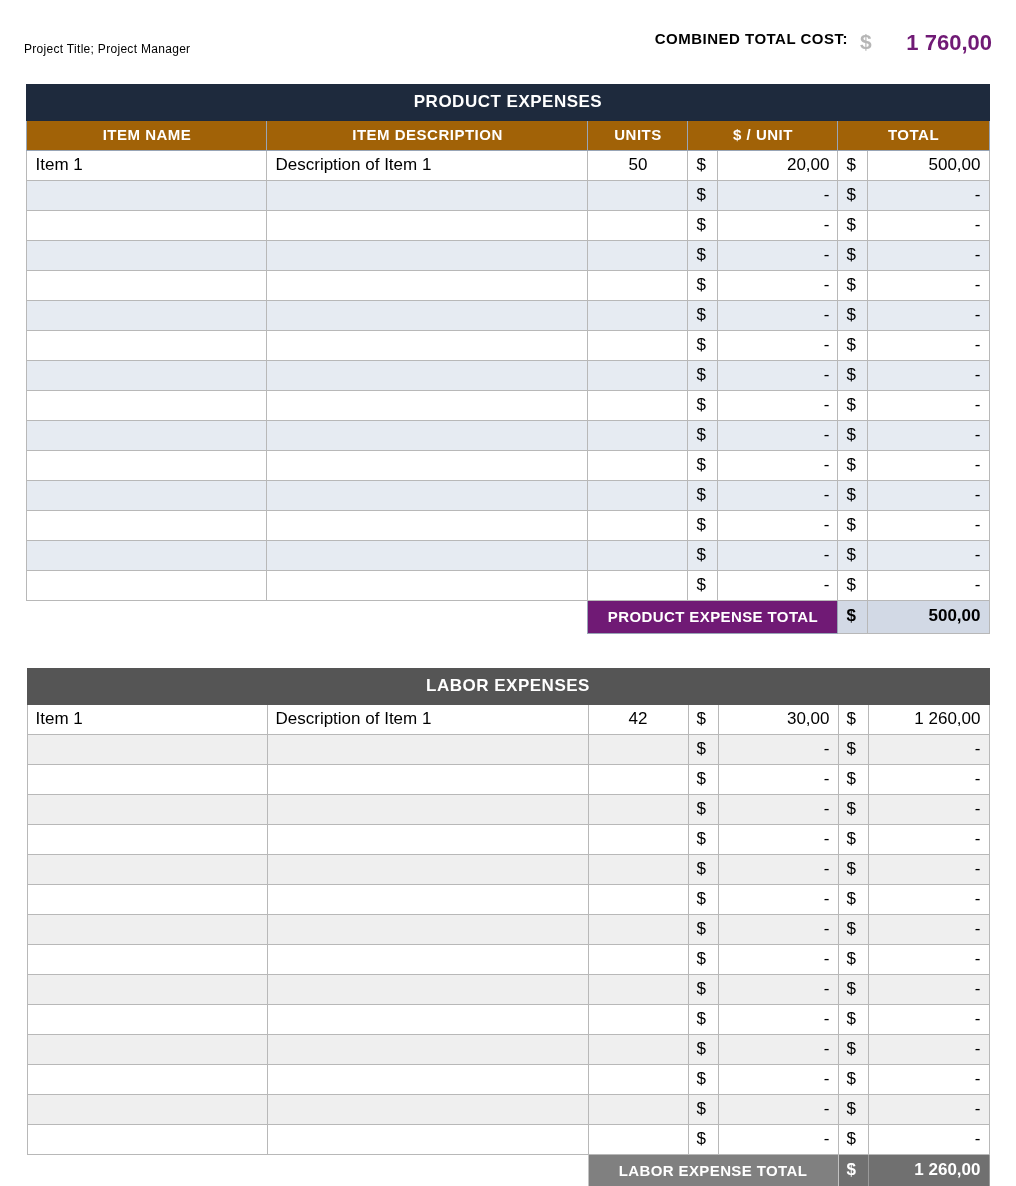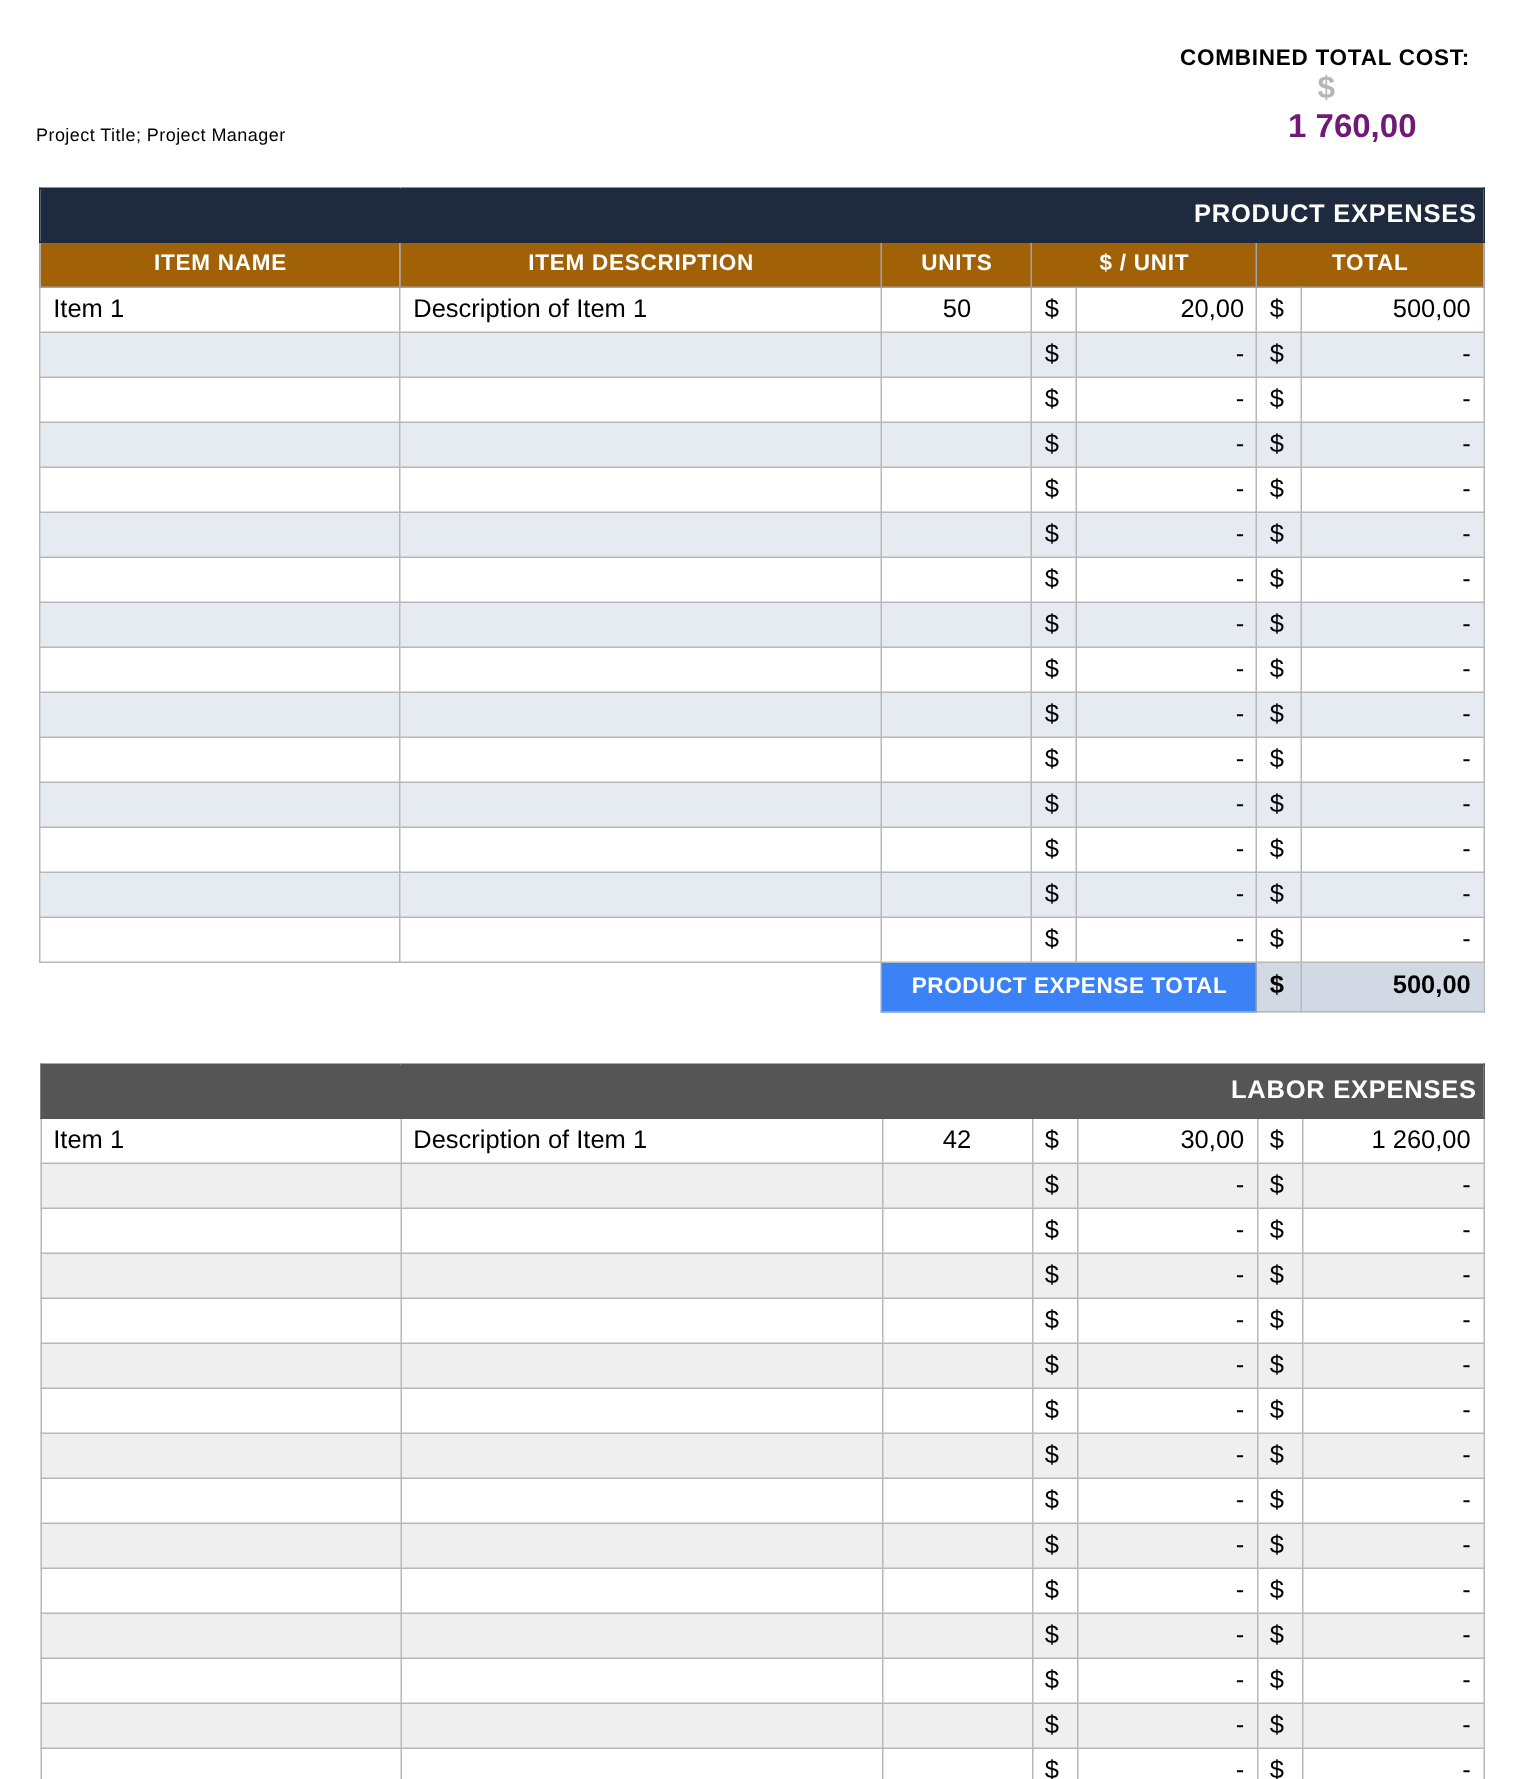--- a/index.html
+++ b/index.html
@@ -17,22 +17,21 @@
     align-items: flex-end;
     margin-bottom: 28px;
     padding: 0 4px;
   }
   .header-left {
     font-size: 12px;
     letter-spacing: 0.3px;
   }
   .header-right {
     display: flex;
-    align-items: center;
-    flex-direction: column;
+    align-items: flex-start;
   }
   .total-label {
     font-size: 15px;
     font-weight: bold;
     letter-spacing: 0.5px;
     margin-right: 12px;
   }
   .total-cur {
     font-size: 21px;
     font-weight: bold;
@@ -55,21 +54,21 @@
   }
   table.expense col.c-name  { width: 240px; }
   table.expense col.c-desc  { width: 321px; }
   table.expense col.c-units { width: 100px; }
   table.expense col.c-cur1  { width: 30px;  }
   table.expense col.c-rate  { width: 120px; }
   table.expense col.c-cur2  { width: 30px;  }
   table.expense col.c-total { width: 121px; }
 
   .section-title td {
-    text-align: right;
+    text-align: center;
     font-weight: bold;
     font-size: 17px;
     padding: 7px 4px 8px;
     letter-spacing: 0.5px;
     border: 1px solid #333;
   }
   .products .section-title td { background: #1e2a3d; color: #fff; border-color: #1e2a3d;}
   .labor    .section-title td { background: #555555; color: #fff; border-color: #555555;}
 
   .col-head td {
@@ -109,21 +108,21 @@
     letter-spacing: 0.4px;
   }
   .sub-cur, .sub-amt {
     font-weight: bold;
     font-size: 17px;
     padding: 5px 8px 7px !important;
   }
   .sub-cur { text-align: left; }
   .sub-amt { text-align: right; }
 
-  .products .sub-label { background: #3b82f6; border: 1px solid #98a5b6 !important; }
+  .products .sub-label { background: #701a75; border: 1px solid #98a5b6 !important; }
   .products .sub-cur, .products .sub-amt {
     background: #d2d9e5; color: #000;
     border: 1px solid #b8b8b8 !important;
   }
   .labor .sub-label { background: #808080; border: 1px solid #c2c2c2 !important; }
   .labor .sub-cur, .labor .sub-amt {
     background: #707070; color: #fff;
     border: 1px solid #9a9a9a !important;
   }
   .spacer { height: 34px; }

